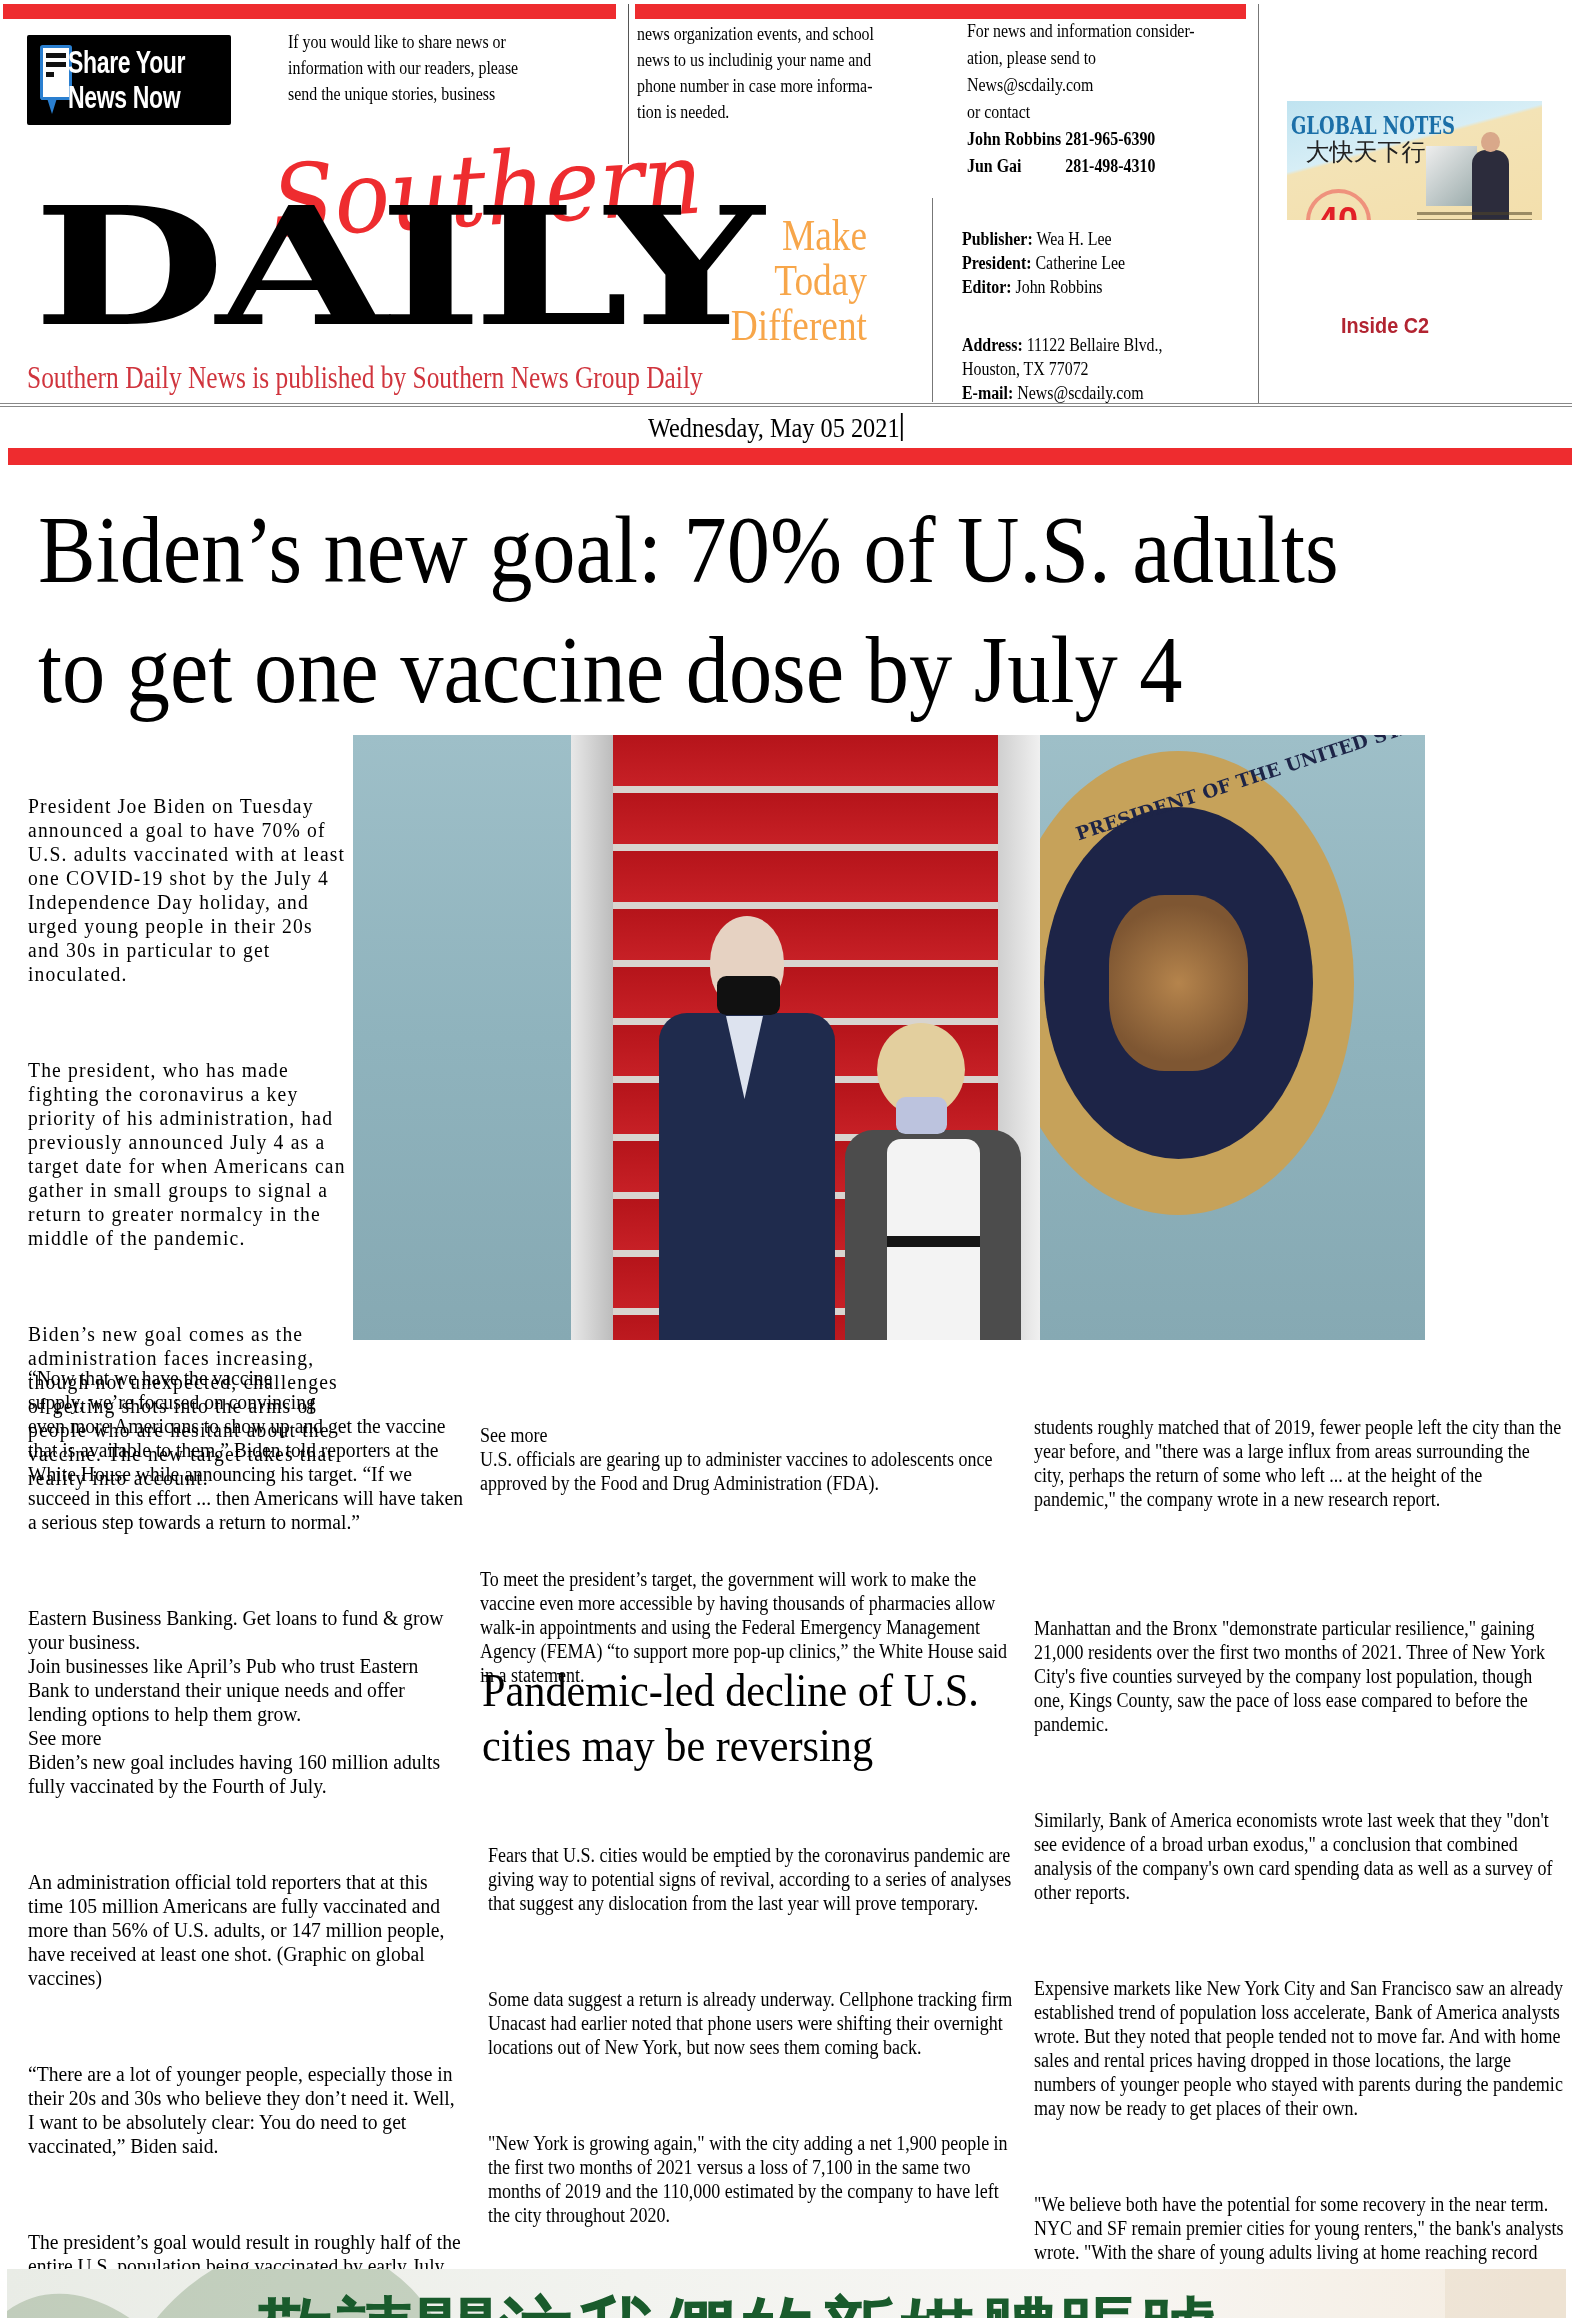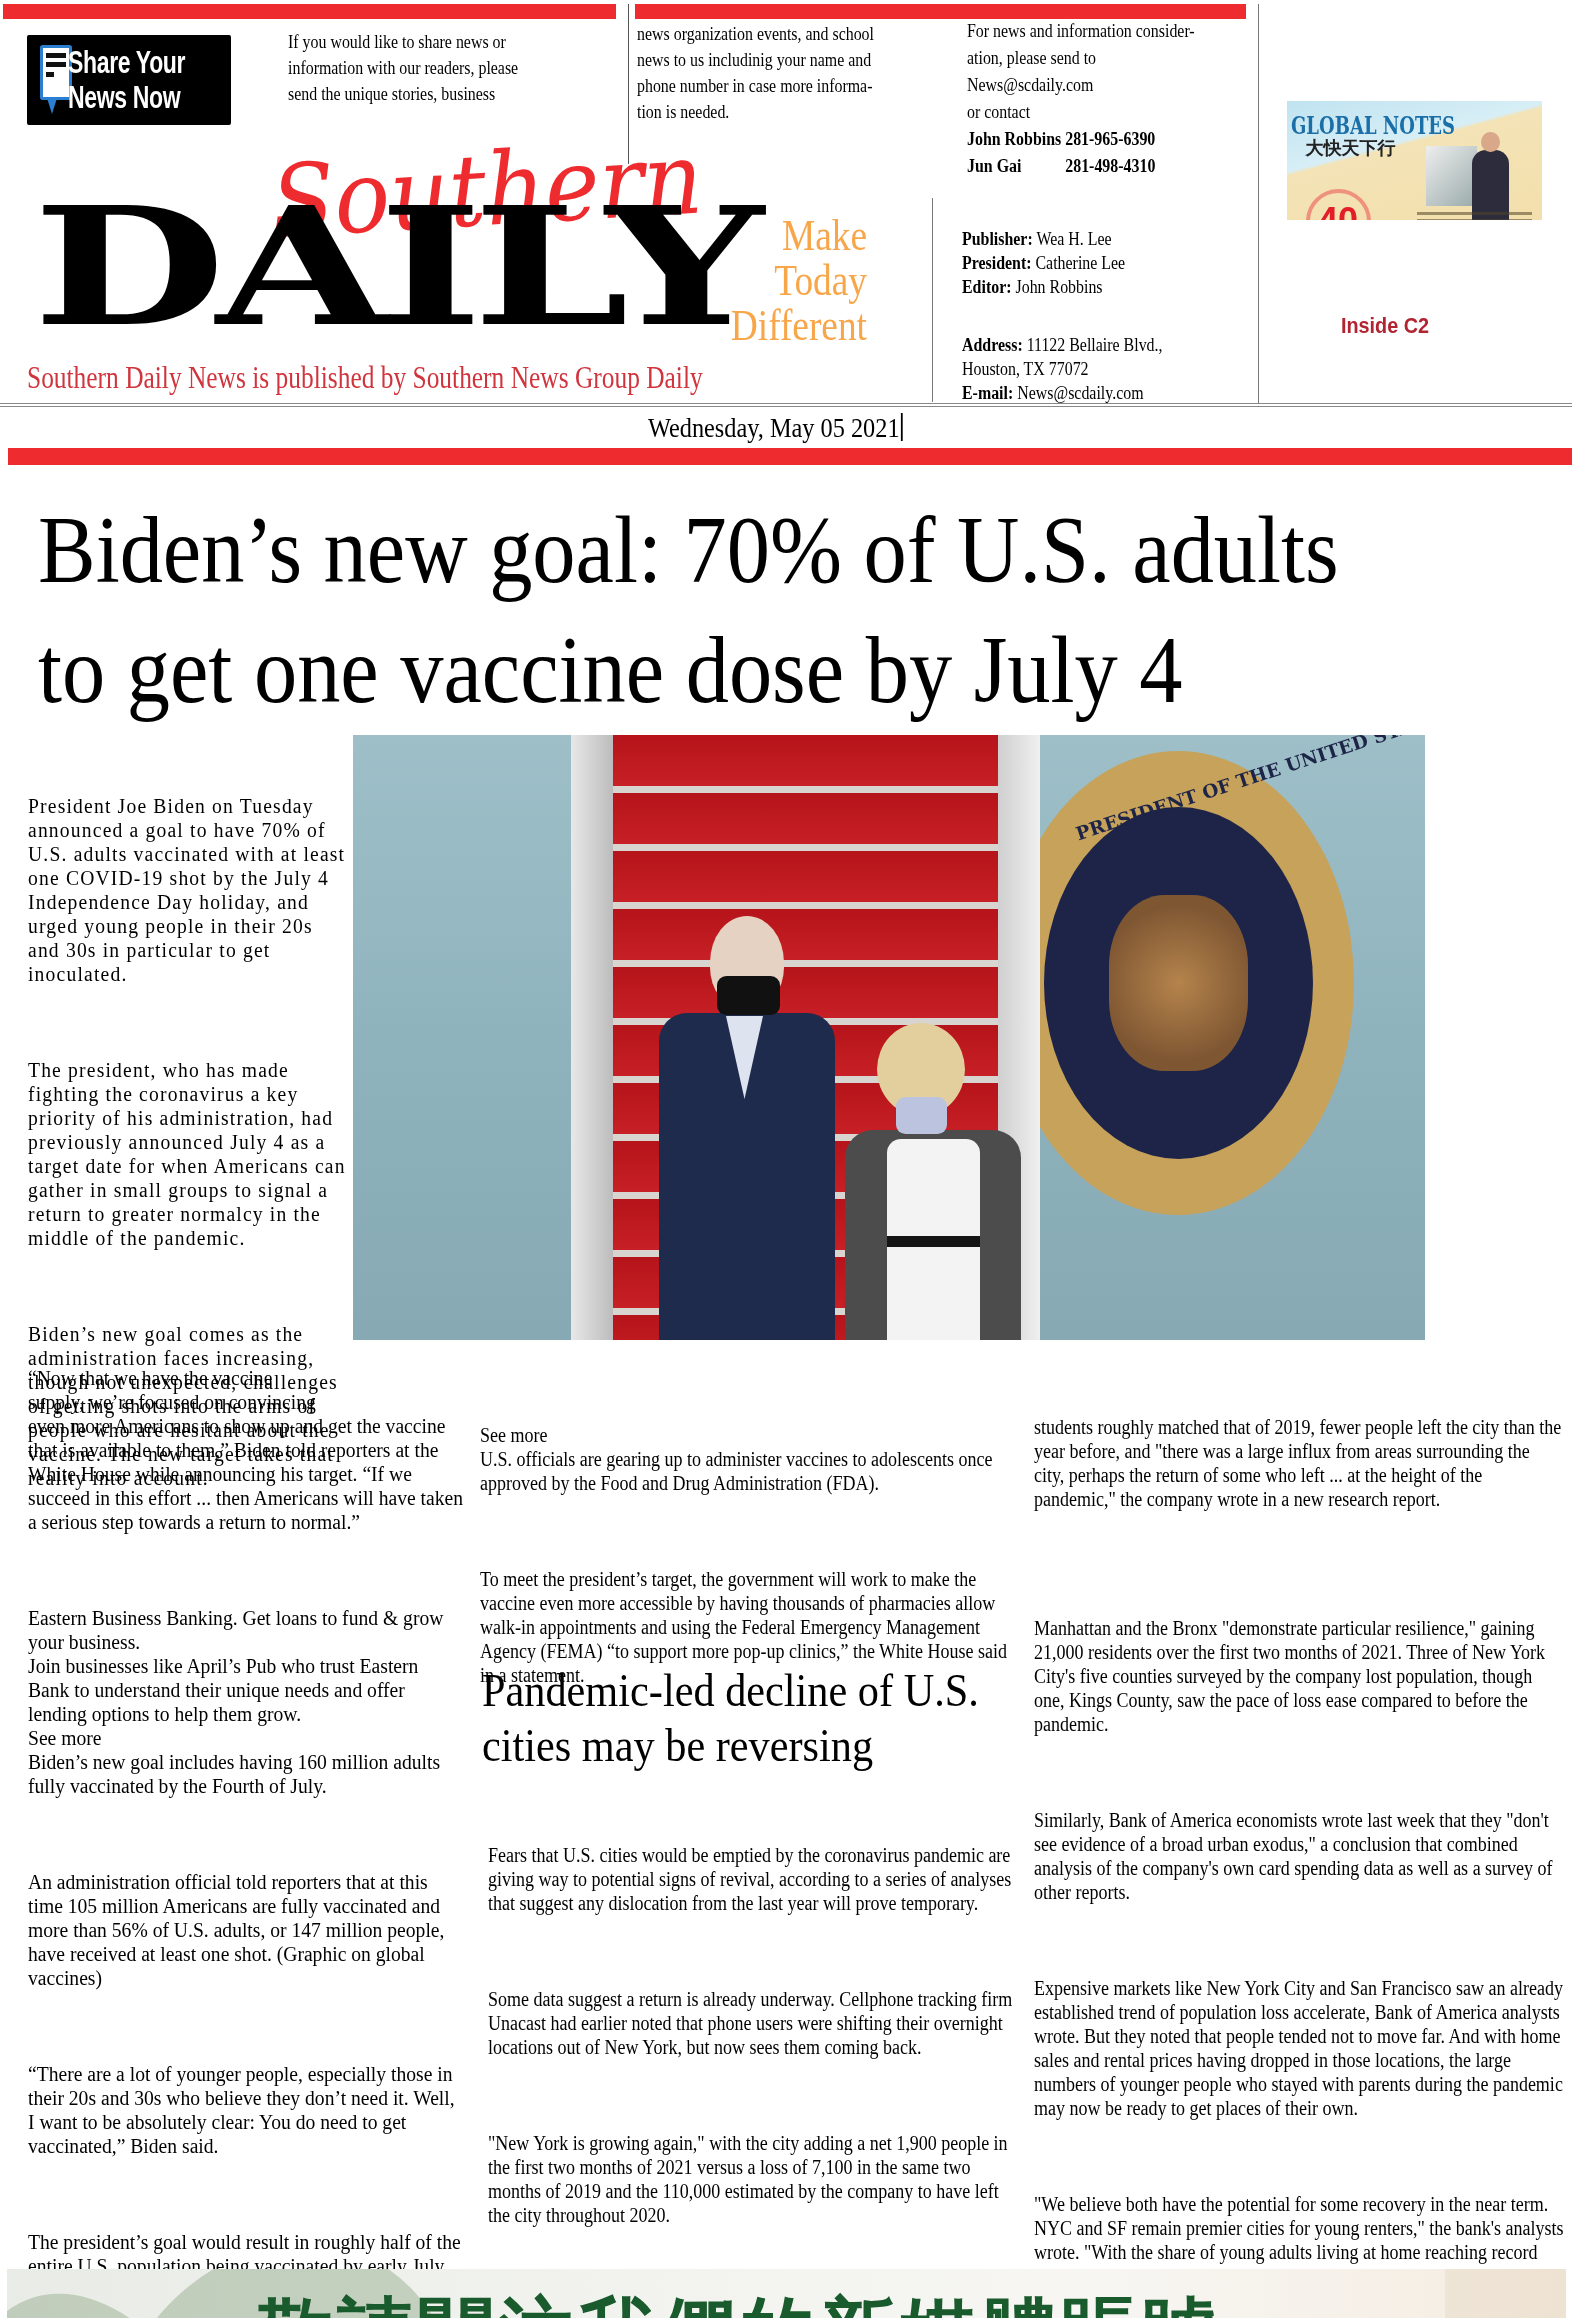--- a/index.html
+++ b/index.html
@@ -22,21 +22,21 @@
   .logo-southern { left: 269px; top: 153px; font-family: "DejaVu Serif", serif; font-style: italic; color: #ee2c2f; font-size: 100px; line-height: 1; transform: scaleX(0.92) rotate(-3deg); transform-origin: left top; white-space: nowrap; }
   .logo-daily { left: 33px; top: 185px; font-family: "DejaVu Serif", serif; font-weight: bold; color: #000; font-size: 153px; line-height: 1; transform: scaleX(1.45) scaleY(1.07); transform-origin: left top; white-space: nowrap; letter-spacing: -6.5px; }
   .tagline { left: 682px; top: 213px; color: #f7a64a; font-size: 45px; line-height: 45px; text-align: right; width: 185px; transform: scaleX(0.83); transform-origin: right top; }
   .published { left: 27px; top: 362px; color: #d0343d; font-size: 31px; line-height: 1; transform: scaleX(0.82); transform-origin: left top; white-space: nowrap; }
   .hr-double { position: absolute; left: 0; width: 1572px; height: 3.7px; border-top: 1.4px solid #888; border-bottom: 0.9px solid #888; }
   .dateline { left: 648px; top: 413px; font-size: 27px; line-height: 1; transform: scaleX(0.9); transform-origin: left top; white-space: nowrap; }
   .dateline .cursor { display: inline-block; width: 1.4px; height: 28px; background: #000; vertical-align: -3.7px; margin-left: 1.9px; }
 
   .globalnotes { left: 1287px; top: 101px; width: 255px; height: 119px; background: linear-gradient(165deg, #bfe3f0 0%, #d7eef6 38%, #f3e3b6 40%, #f3dfac 100%); overflow: hidden; }
   .globalnotes .gtitle { position: absolute; left: 3.7px; top: 10.2px; font-family: "DejaVu Serif", serif; font-weight: bold; color: #1b6fa8; font-size: 25px; transform: scaleX(0.72); transform-origin: left top; white-space: nowrap; }
-  .globalnotes .gsub { position: absolute; left: 18.5px; top: 35px; font-size: 18px; font-weight: bold; color: #222; white-space: nowrap; }
+  .globalnotes .gsub { position: absolute; left: 18.5px; top: 35px; font-size: 24px; font-weight: normal; color: #222; white-space: nowrap; }
   .globalnotes .anniv { position: absolute; left: 18.5px; top: 88px; width: 65px; height: 65px; border-radius: 50%; border: 4.6px solid rgba(235,80,80,0.55); color: #e21f26; font-weight: bold; font-size: 36px; text-align: center; line-height: 56px; font-family: "Liberation Sans", sans-serif; }
   .globalnotes .man { position: absolute; left: 185px; top: 49px; width: 37px; height: 81px; background: #2c2c3c; border-radius: 14px 14px 0 0; }
   .globalnotes .man::before { content: ""; position: absolute; left: 9.3px; top: -18.5px; width: 18.5px; height: 20.4px; border-radius: 50%; background: #d9a88a; }
   .globalnotes .bldg { position: absolute; left: 139px; top: 45px; width: 51px; height: 60px; background: linear-gradient(135deg, #eee 0%, #9aa 100%); }
   .globalnotes .gbar { position: absolute; left: 134px; top: 144px; width: 121px; height: 21.3px; background: #1a7eb3; }
   .globalnotes .glines { position: absolute; left: 125px; top: 107px; width: 125px; }
   .globalnotes .glines i { display: block; height: 2.8px; background: rgba(80,70,40,0.55); margin: 4.2px 4.6px; }
   .inside { left: 1341px; top: 313px; color: #b22431; font-family: "Liberation Sans", sans-serif; font-weight: bold; font-size: 22px; transform: scaleX(0.9); transform-origin: left top; }
 
   

